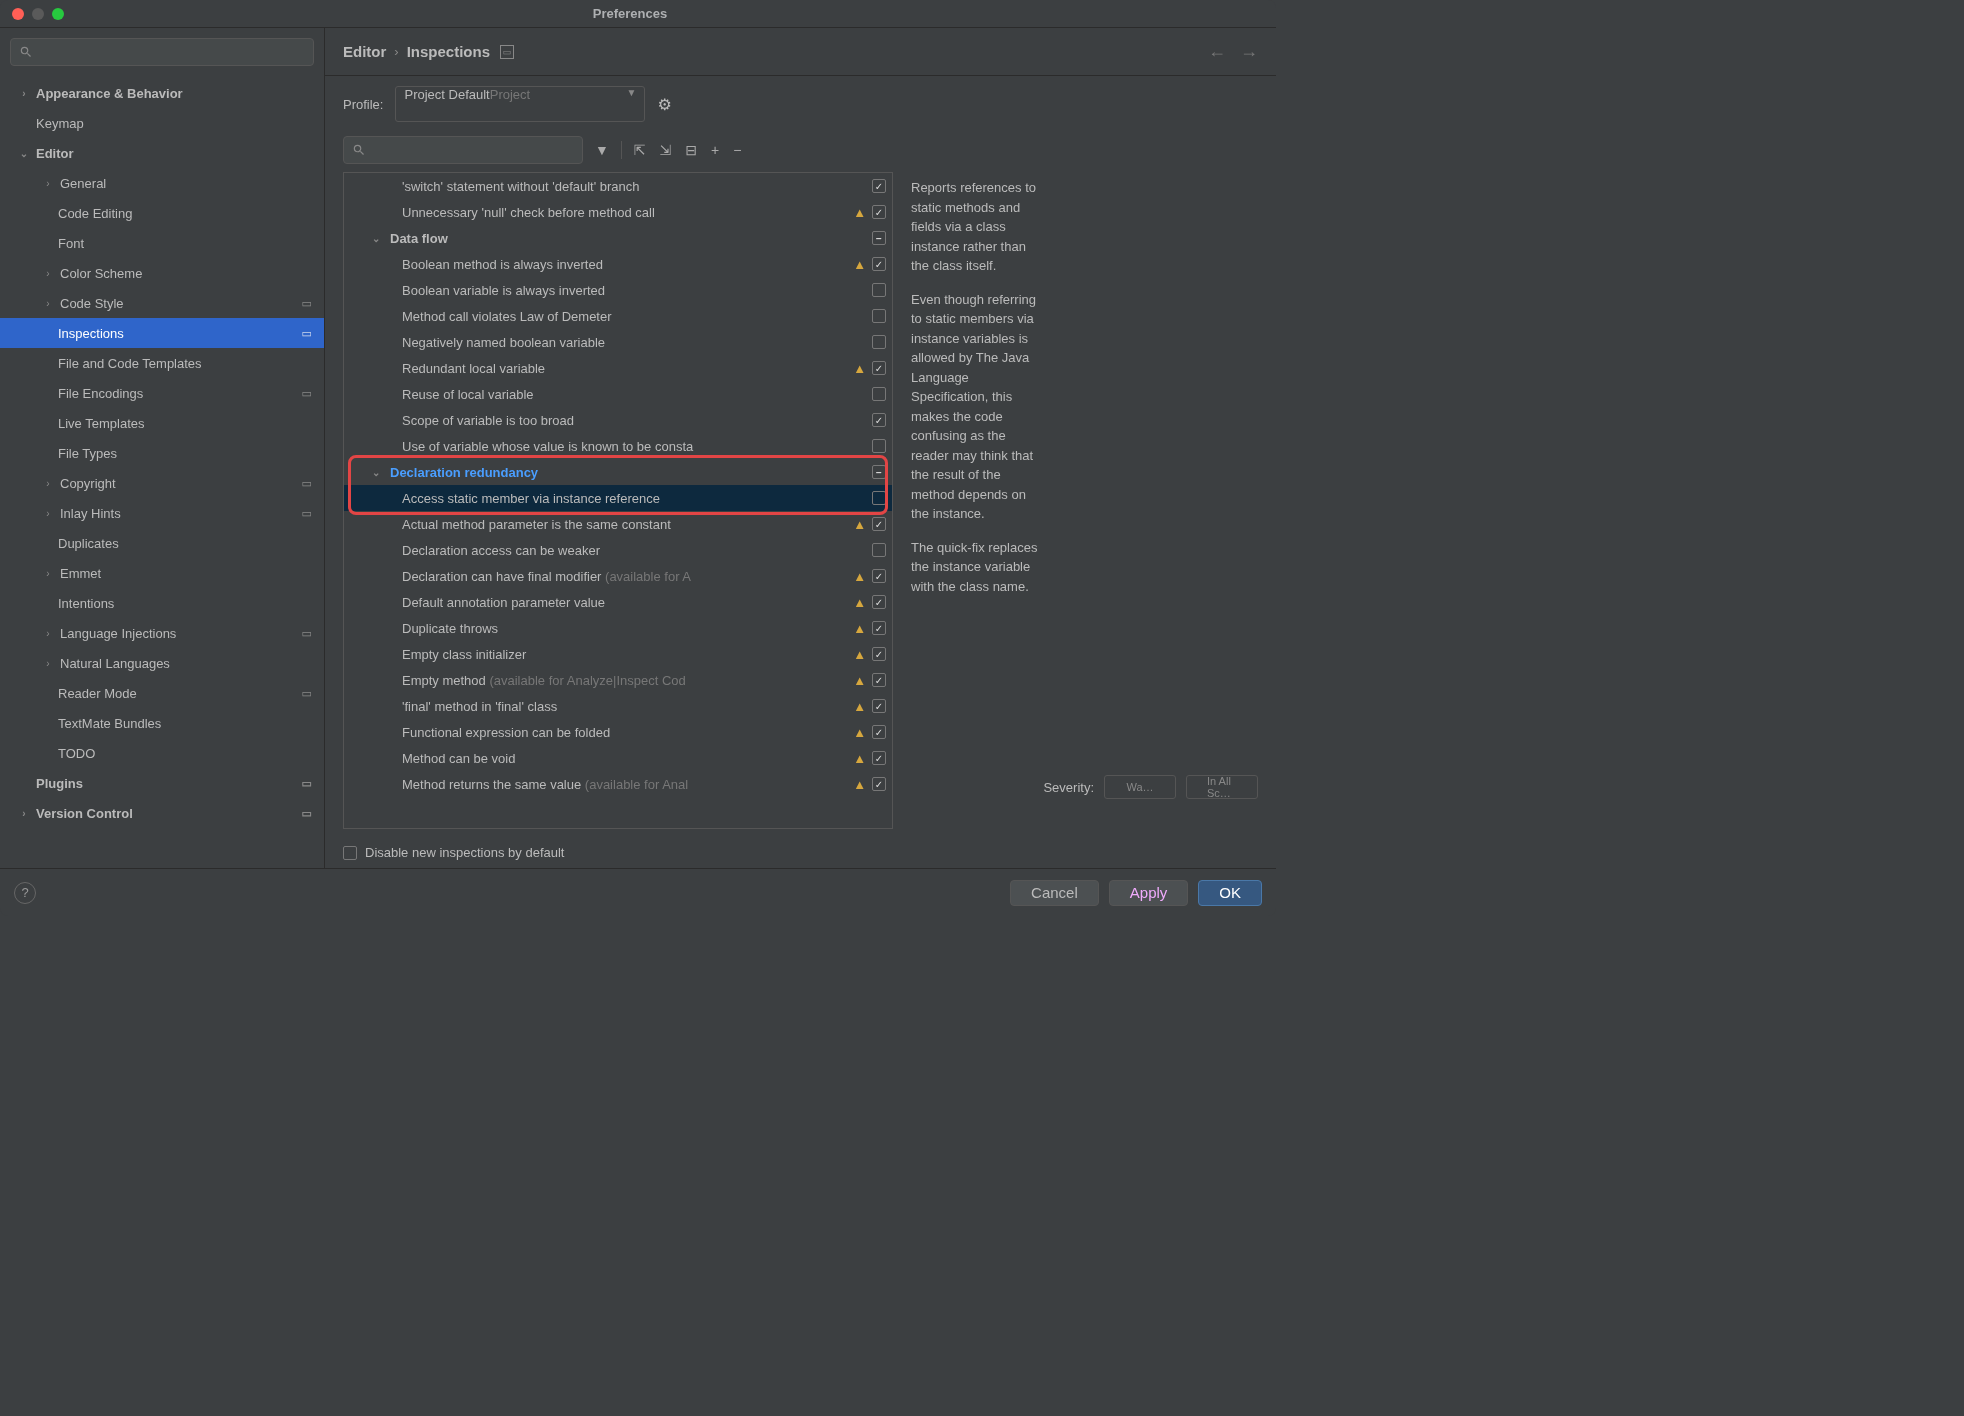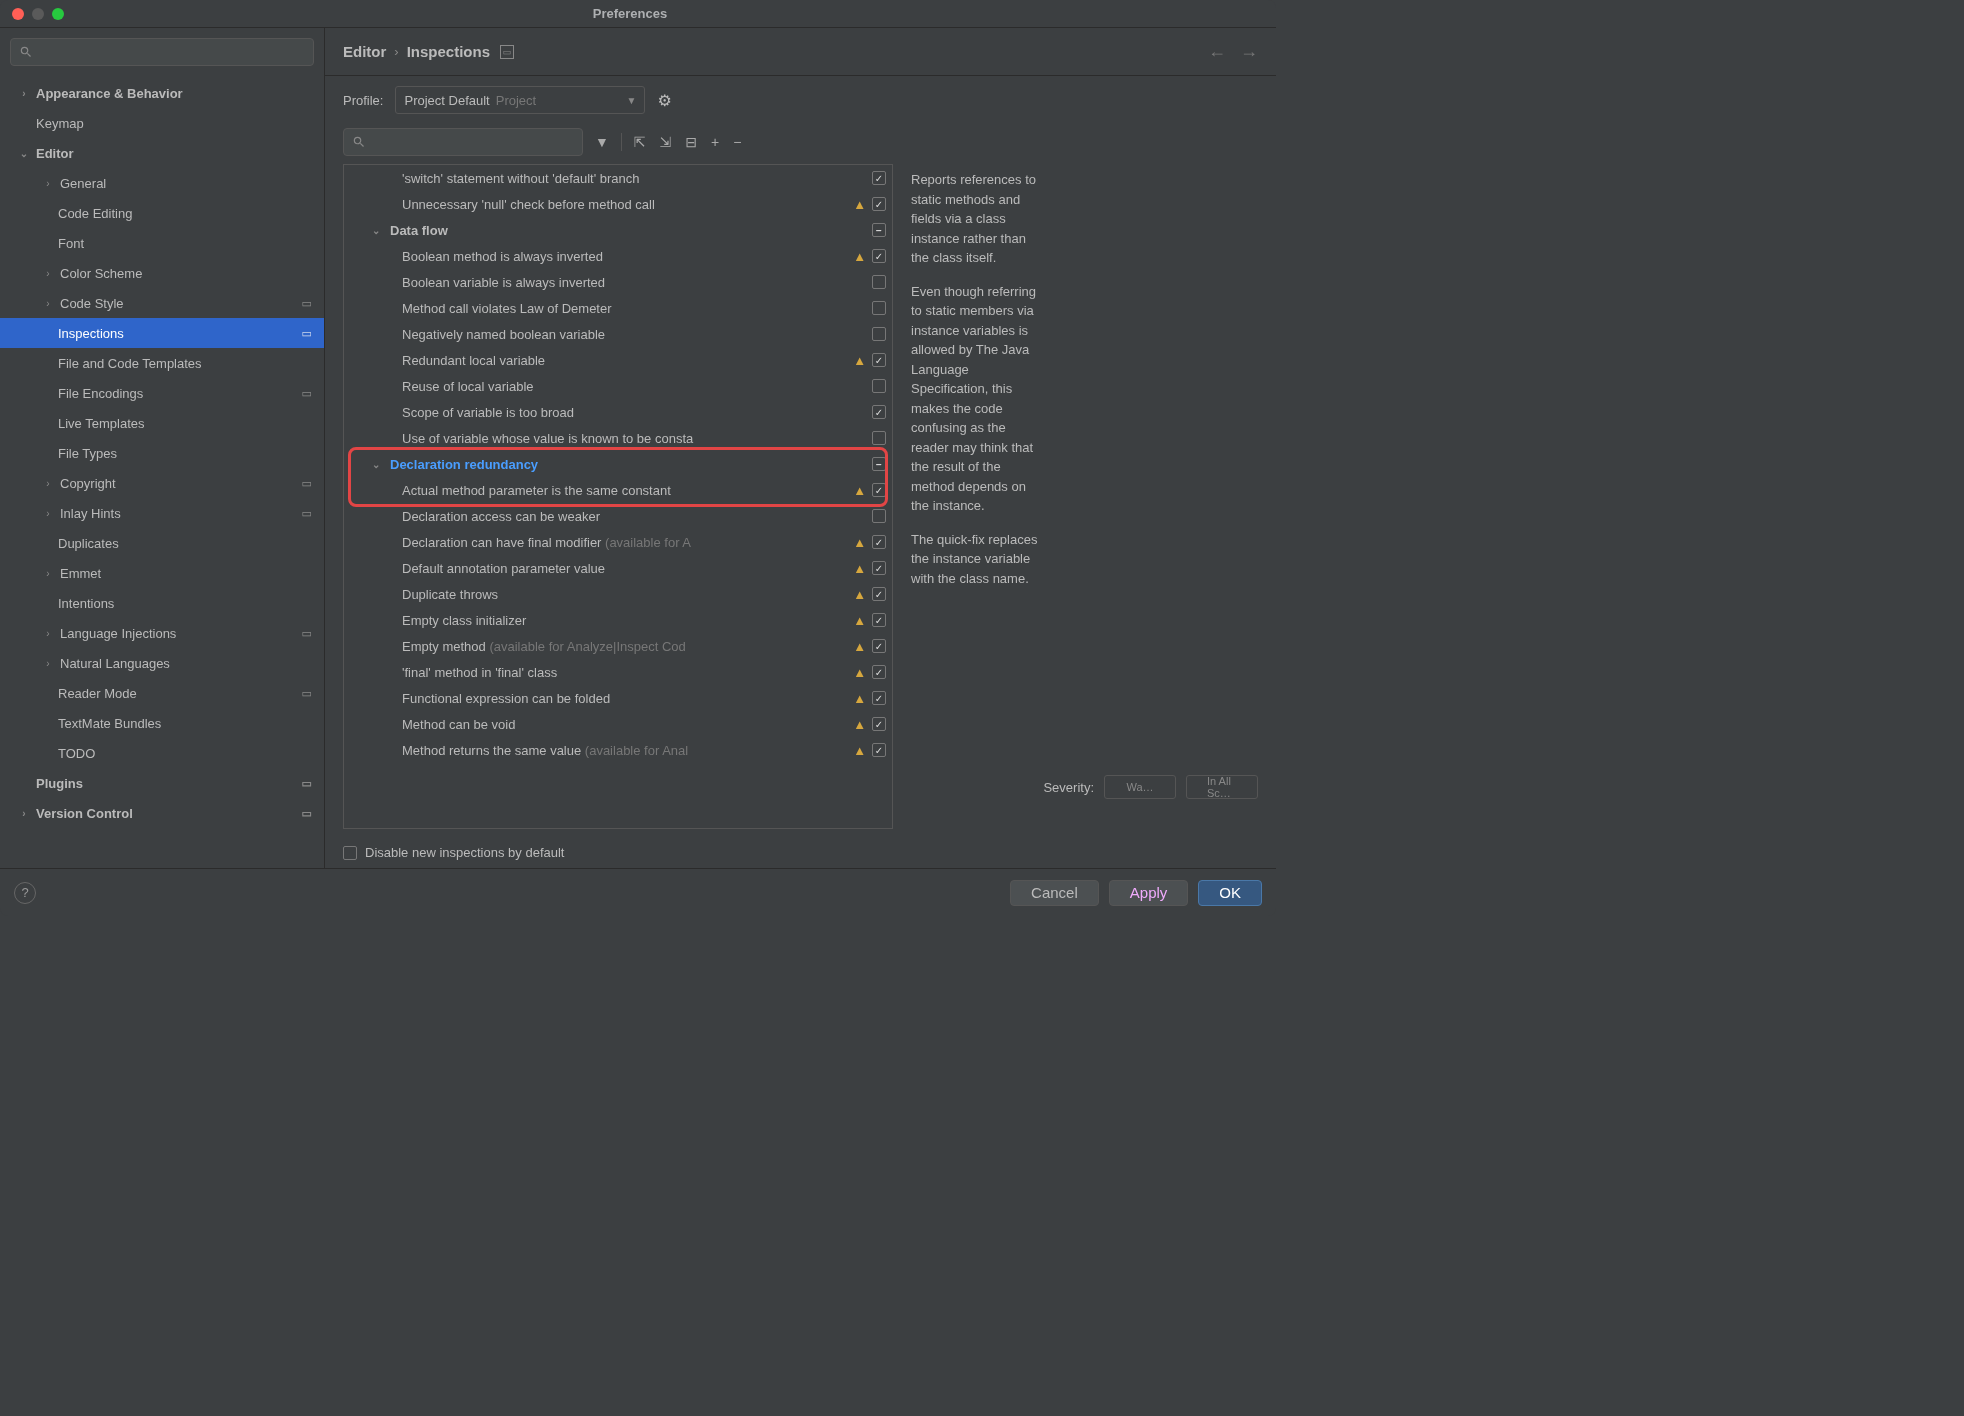--- a/index.html
+++ b/index.html
@@ -34,21 +34,21 @@
   .main { flex: 1; display: flex; flex-direction: column; overflow: hidden; }
   .breadcrumb-row { height: 48px; display: flex; align-items: center; padding: 0 18px; border-bottom: 1px solid #2b2b2b; }
   .breadcrumb-row .bc { color: #bbbbbb; font-size: 15px; font-weight: 600; }
   .breadcrumb-row .sep { margin: 0 8px; color: #888; }
   .breadcrumb-row .cur { color: #bbbbbb; font-weight: 700; }
   .breadcrumb-row .modifier { margin-left: 10px; width: 14px; height: 14px; border: 1px solid #888; display: inline-flex; align-items: center; justify-content: center; font-size: 9px; color: #888; }
   .breadcrumb-row .navbtns { margin-left: auto; display: flex; gap: 14px; color: #777; font-size: 18px; }
   
   .profile-row { padding: 10px 18px; display: flex; align-items: center; gap: 12px; }
   .profile-row .lbl { color: #bbbbbb; }
-  .profile-row .select { height: 28px; border: 1px solid #555; background: #3c3f41; border-radius: 3px; padding: 0 8px; display: flex; align-items: center; gap: 6px; min-width: 250px; }
+  .profile-row .select { height: 36px; border: 1px solid #555; background: #3c3f41; border-radius: 3px; padding: 0 8px; display: flex; min-width: 250px; }
   .profile-row .select .val { color: #bbbbbb; }
   .profile-row .select .scope { color: #777; }
   .profile-row .select .dd { margin-left: auto; color: #888; font-size: 10px; }
   .gear { color: #bbb; font-size: 16px; cursor: pointer; }
   
   .toolbar-row { padding: 4px 18px 8px 18px; display: flex; align-items: center; gap: 10px; }
   .toolbar-row .search-box { height: 28px; background: #45494a; border: 1px solid #555; border-radius: 4px; display: flex; align-items: center; padding: 0 8px; width: 240px; }
   .toolbar-row .search-box svg { width: 14px; height: 14px; fill: #888; }
   .toolbar-row .tbtn { color: #aaa; cursor: pointer; font-size: 14px; padding: 0 2px; }
   .toolbar-row .divider { width: 1px; height: 18px; background: #555; }
@@ -297,20 +297,24 @@
               </div>
               <div class="insp-row">
                 <span class="label">Use of variable whose value is known to be consta</span>
                 <span class="cb"></span>
               </div>
               <div class="insp-row group highlighted">
                 <span class="chev">⌄</span>
                 <span class="label">Declaration redundancy</span>
                 <span class="cb mixed"></span>
               </div>
+              <div class="insp-row selected">
+                <span class="label">Access static member via instance reference</span>
+                <span class="cb"></span>
+              </div>
               <div class="insp-row">
                 <span class="label">Actual method parameter is the same constant</span>
                 <span class="warn">▲</span>
                 <span class="cb checked"></span>
               </div>
               <div class="insp-row">
                 <span class="label">Declaration access can be weaker</span>
                 <span class="cb"></span>
               </div>
               <div class="insp-row">

